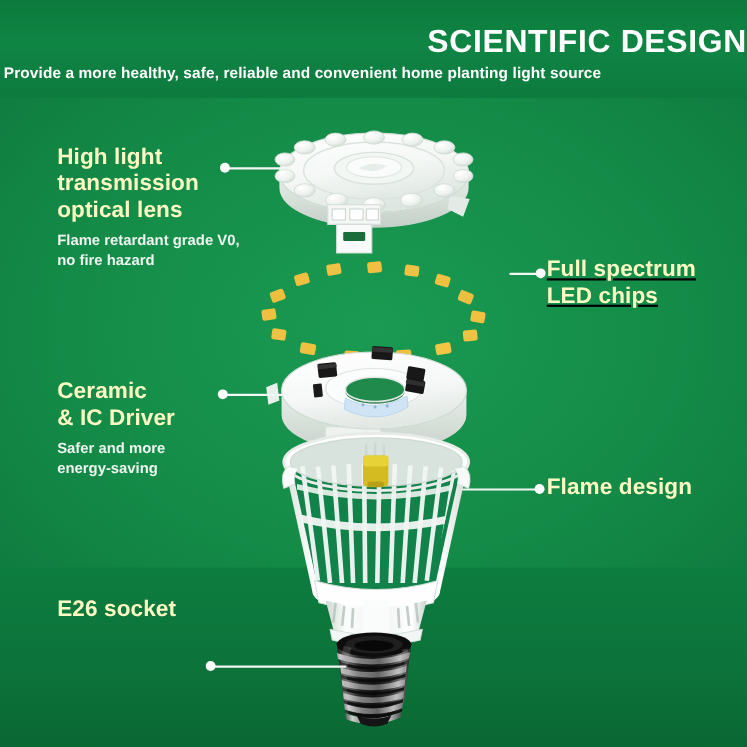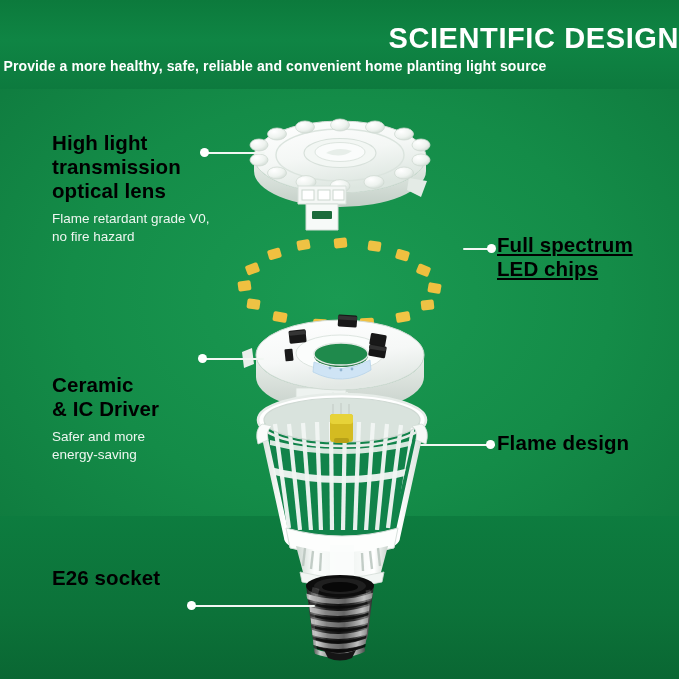--- a/index.html
+++ b/index.html
@@ -49,41 +49,41 @@
     text-align: center;
     color: #ffffff;
     font-size: 14px;
     font-weight: bold;
     letter-spacing: 0.1px;
   }
 
   
   .callout { position: absolute; }
   .callout .title {
-    color: #000000;
+    color: #fef9c3;
     font-size: 20.5px;
     font-weight: bold;
     line-height: 1.17;
     letter-spacing: 0.1px;
     white-space: pre-line;
   }
   .callout .desc {
     color: #eef6f0;
     font-size: 13.5px;
-    font-weight: normal;
+    font-weight: bold;
     line-height: 1.3;
     margin-top: 7px;
     white-space: pre-line;
   }
 
   .c-lens   { left: 52px;  top: 131px; width: 200px; }
   .c-chips  { left: 497px; top: 233px; width: 180px; text-decoration: underline; }
-  .c-driver { left: 52px;  top: 344px; width: 200px; margin-top: 29px; }
+  .c-driver { left: 52px;  top: 344px; width: 200px; }
   .c-hollow { left: 497px; top: 431px; width: 180px; }
-  .c-socket { left: 52px;  top: 566px; width: 200px; }
+  .c-socket { left: 52px;  top: 542px; width: 200px; }
 
   
   .leader {
     position: absolute;
     height: 2px;
     background: #f2f7f3;
     border-radius: 1px;
   }
   .leader-dot {
     position: absolute;

